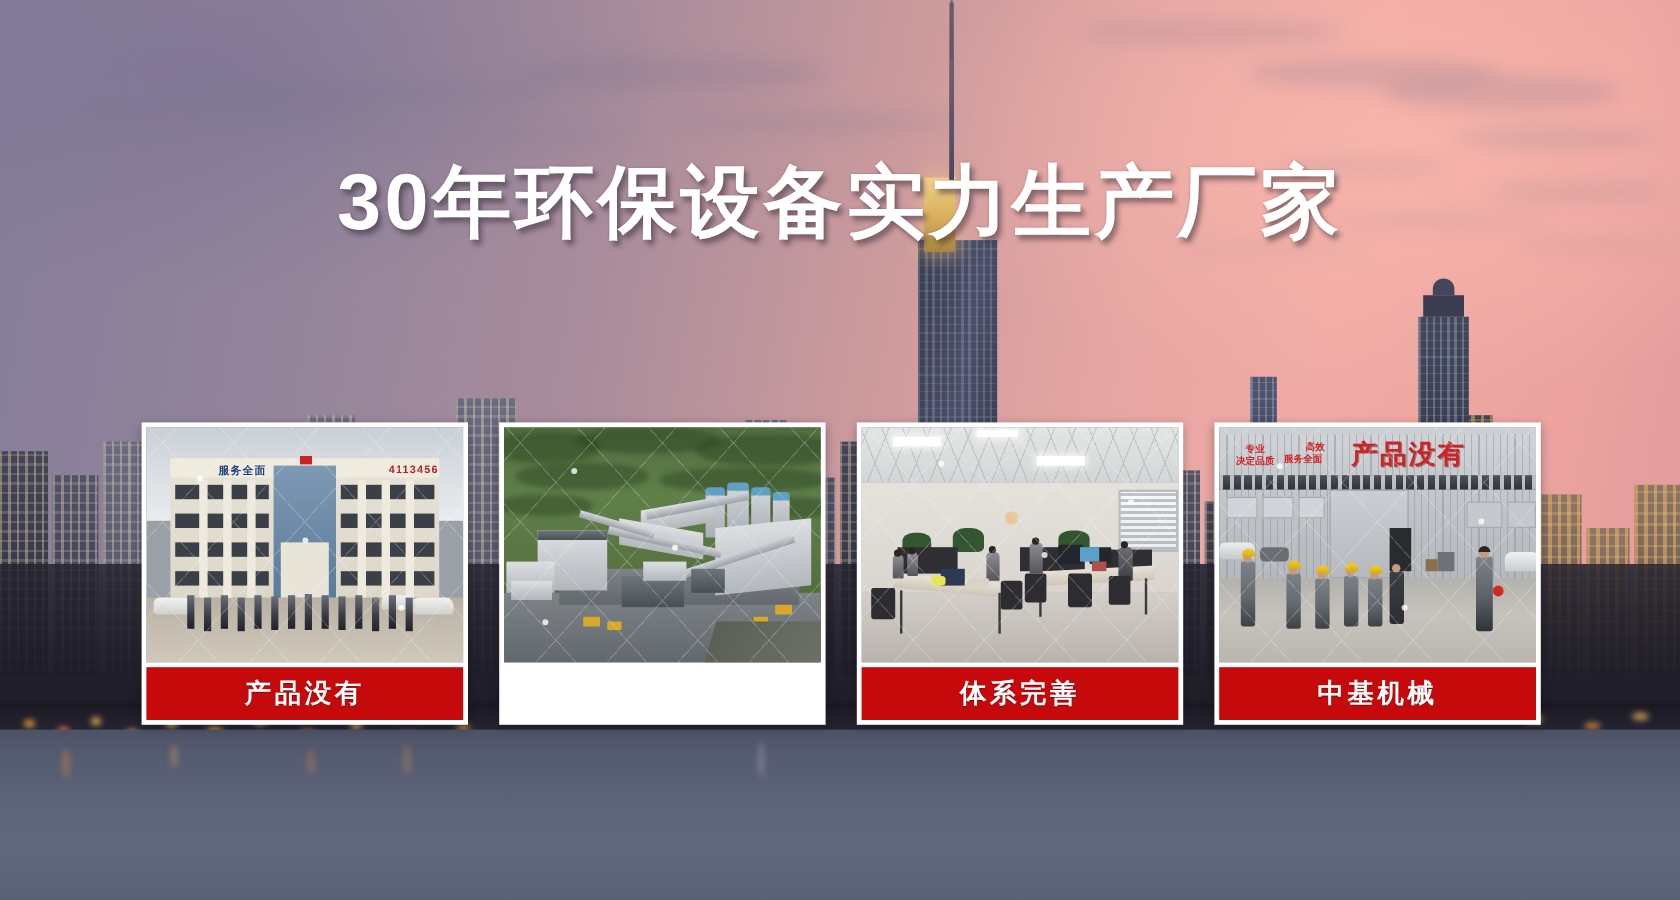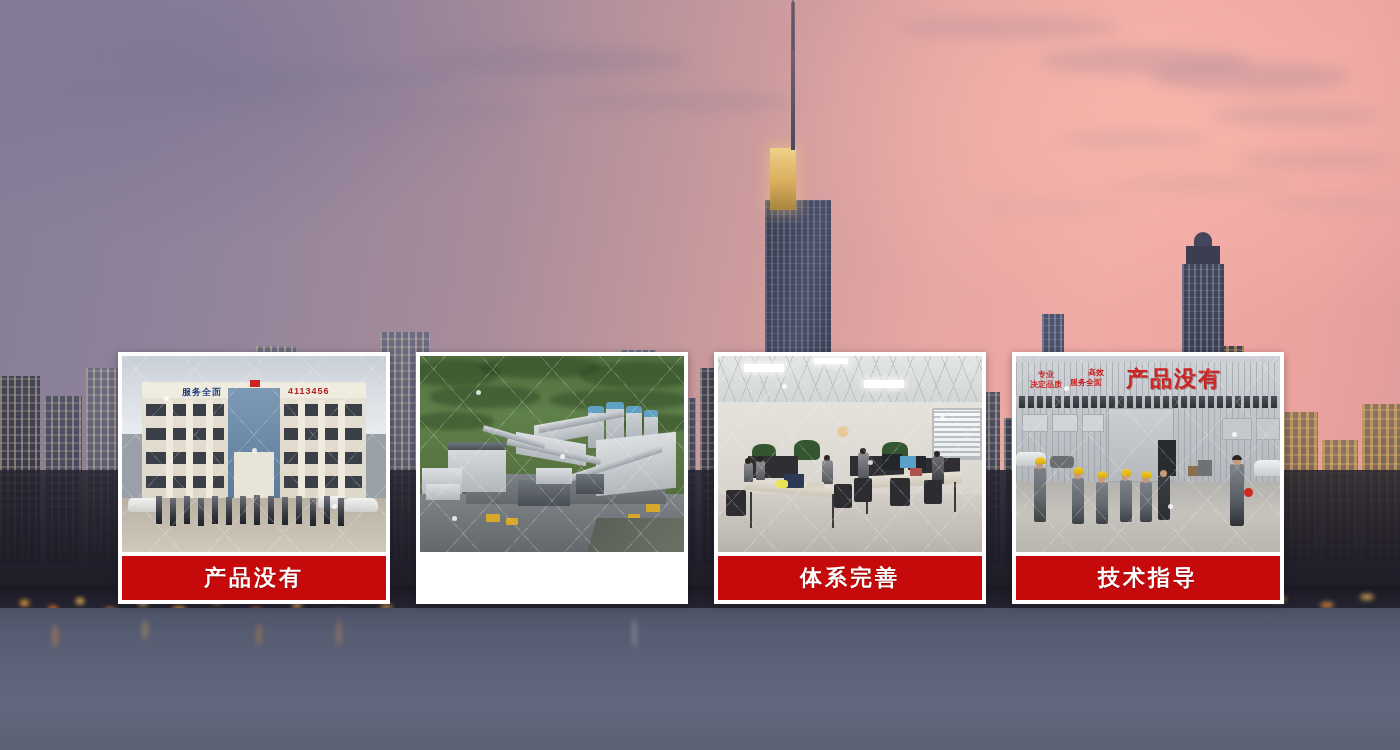--- a/index.html
+++ b/index.html
@@ -204,21 +204,21 @@
             background: linear-gradient(180deg,#e7e2d6 0%,#ddd7c9 100%); }
   .p1-floor { position:absolute; background:#3b4048; }
   .p1-pillar { position:absolute; background:#efeade; }
   .p1-atrium { position:absolute; left:106px; top:32px; width:52px; height:110px;
                background: linear-gradient(180deg,#7d99b4 0%,#5b7b9a 100%); }
   .p1-ped { position:absolute; left:112px; top:96px; width:40px; height:46px;
             background:#e9e4d8; }
   .p1-ground { position:absolute; left:0; top:142px; width:264px; height:54px;
                background: linear-gradient(180deg,#b9b1a4 0%,#cfc8bb 100%); }
   .p1-sign { position:absolute; top:30px; color:#1d3f80; font-size:9px; font-weight:bold; letter-spacing:1px; }
-  .p1-phone { position:absolute; top:30px; color:#b02020; font-size:9px; font-weight:bold; letter-spacing:1px; }
+  .p1-phone { position:absolute; top:30px; color:#b02020; font-size:9px; font-weight:bold; letter-spacing:1px;margin-left:36px; }
   .p1-person { position:absolute; top:140px; width:6px; height:28px;
                background: linear-gradient(180deg,#6d6f78 0%,#3a3c44 58%,#20222a 100%); }
   .p1-car { position:absolute; top:142px; width:34px; height:14px; border-radius:5px 7px 3px 3px;
             background: linear-gradient(180deg,#f2f2f0 0%,#cfd0ce 100%); }
   .p1-flag { position:absolute; left:128px; top:24px; width:10px; height:7px; background:#cc2222; }
   .p2-greenb { position:absolute; left:0; top:0; width:264px; height:196px;
                background: linear-gradient(180deg,#516e3e 0%,#60804a 30%,#56713f 64%,#4a5f38 100%); }
   .p2-blob { position:absolute; border-radius:46%; background: rgba(40,64,30,.45); filter: blur(2px); }
   .p2-struct { position:absolute; background: linear-gradient(180deg,#dcdfe2 0%,#b2b7bc 100%); }
   .p2-dark { position:absolute; background: linear-gradient(180deg,#6f757c 0%,#4a4f56 100%); }
@@ -462,20 +462,21 @@
 
     <div>
       <div class="glow" style="left:52px;top:624px;width:6px;height:24px;background:rgba(255,150,60,.35);"></div>
       <div class="glow" style="left:142px;top:620px;width:6px;height:20px;background:rgba(255,190,90,.3);"></div>
       <div class="glow" style="left:256px;top:624px;width:6px;height:22px;background:rgba(255,150,60,.28);"></div>
       <div class="glow" style="left:336px;top:620px;width:6px;height:26px;background:rgba(255,170,70,.25);"></div>
       <div class="glow" style="left:632px;top:618px;width:5px;height:30px;background:rgba(230,230,240,.25);"></div>
     </div>
   </div>
 
+  <div class="headline">30年环保设备实力生产厂家</div>
 
 
   <div class="cards">
 
     <div class="card">
       <div class="card-photo">
         <div class="clip">
           <div class="p1-sky"></div>
           <div class="p1-ground"></div>
           <div class="p1-bld"></div>
@@ -703,18 +704,18 @@
           <div class="p4-ball" style="left:228px;top:132px;"></div>
 
           <div style="position:absolute;left:182px;top:104px;width:14px;height:16px;background:#6d7277;"></div>
           <div style="position:absolute;left:172px;top:110px;width:10px;height:10px;background:#8a6f4a;"></div>
         </div>
         <div class="wm"></div>
         <div class="wm-dot" style="left:48px;top:30px;"></div>
         <div class="wm-dot" style="left:152px;top:148px;"></div>
         <div class="wm-dot" style="left:216px;top:76px;"></div>
       </div>
-      <div class="card-caption">技术指导</div>
+      <div class="card-caption">中基机械</div>
     </div>
 
   </div>
 
 </div>
 
 </body></html>

